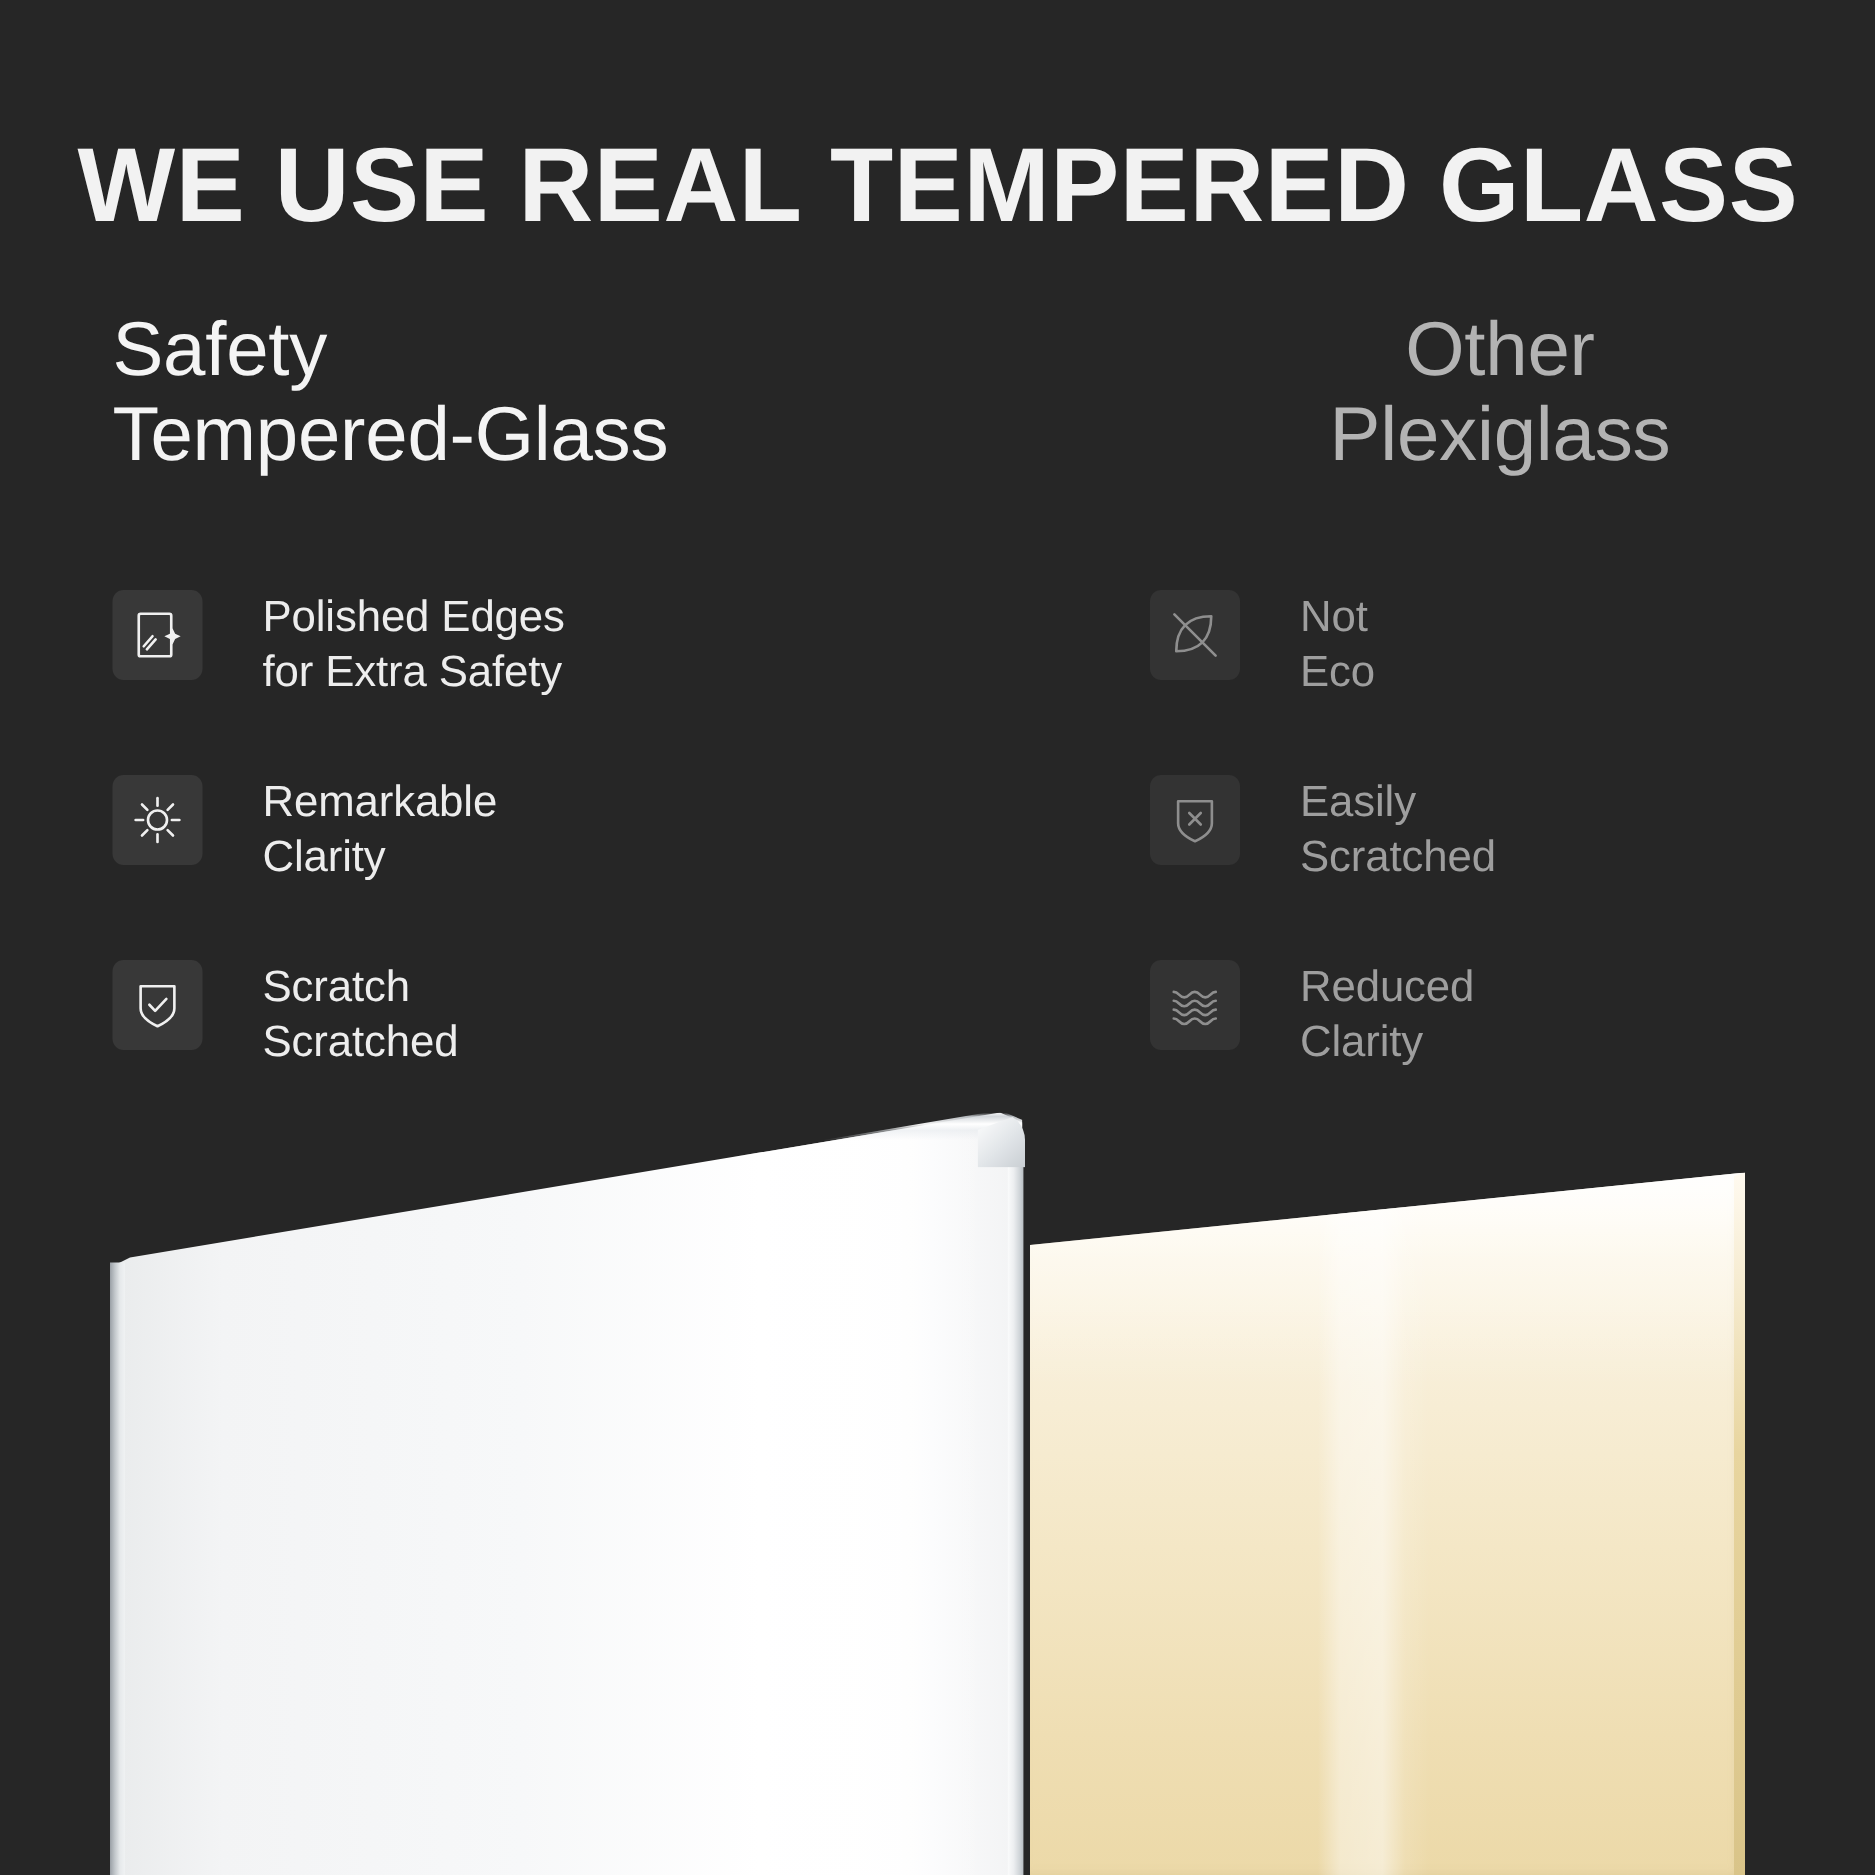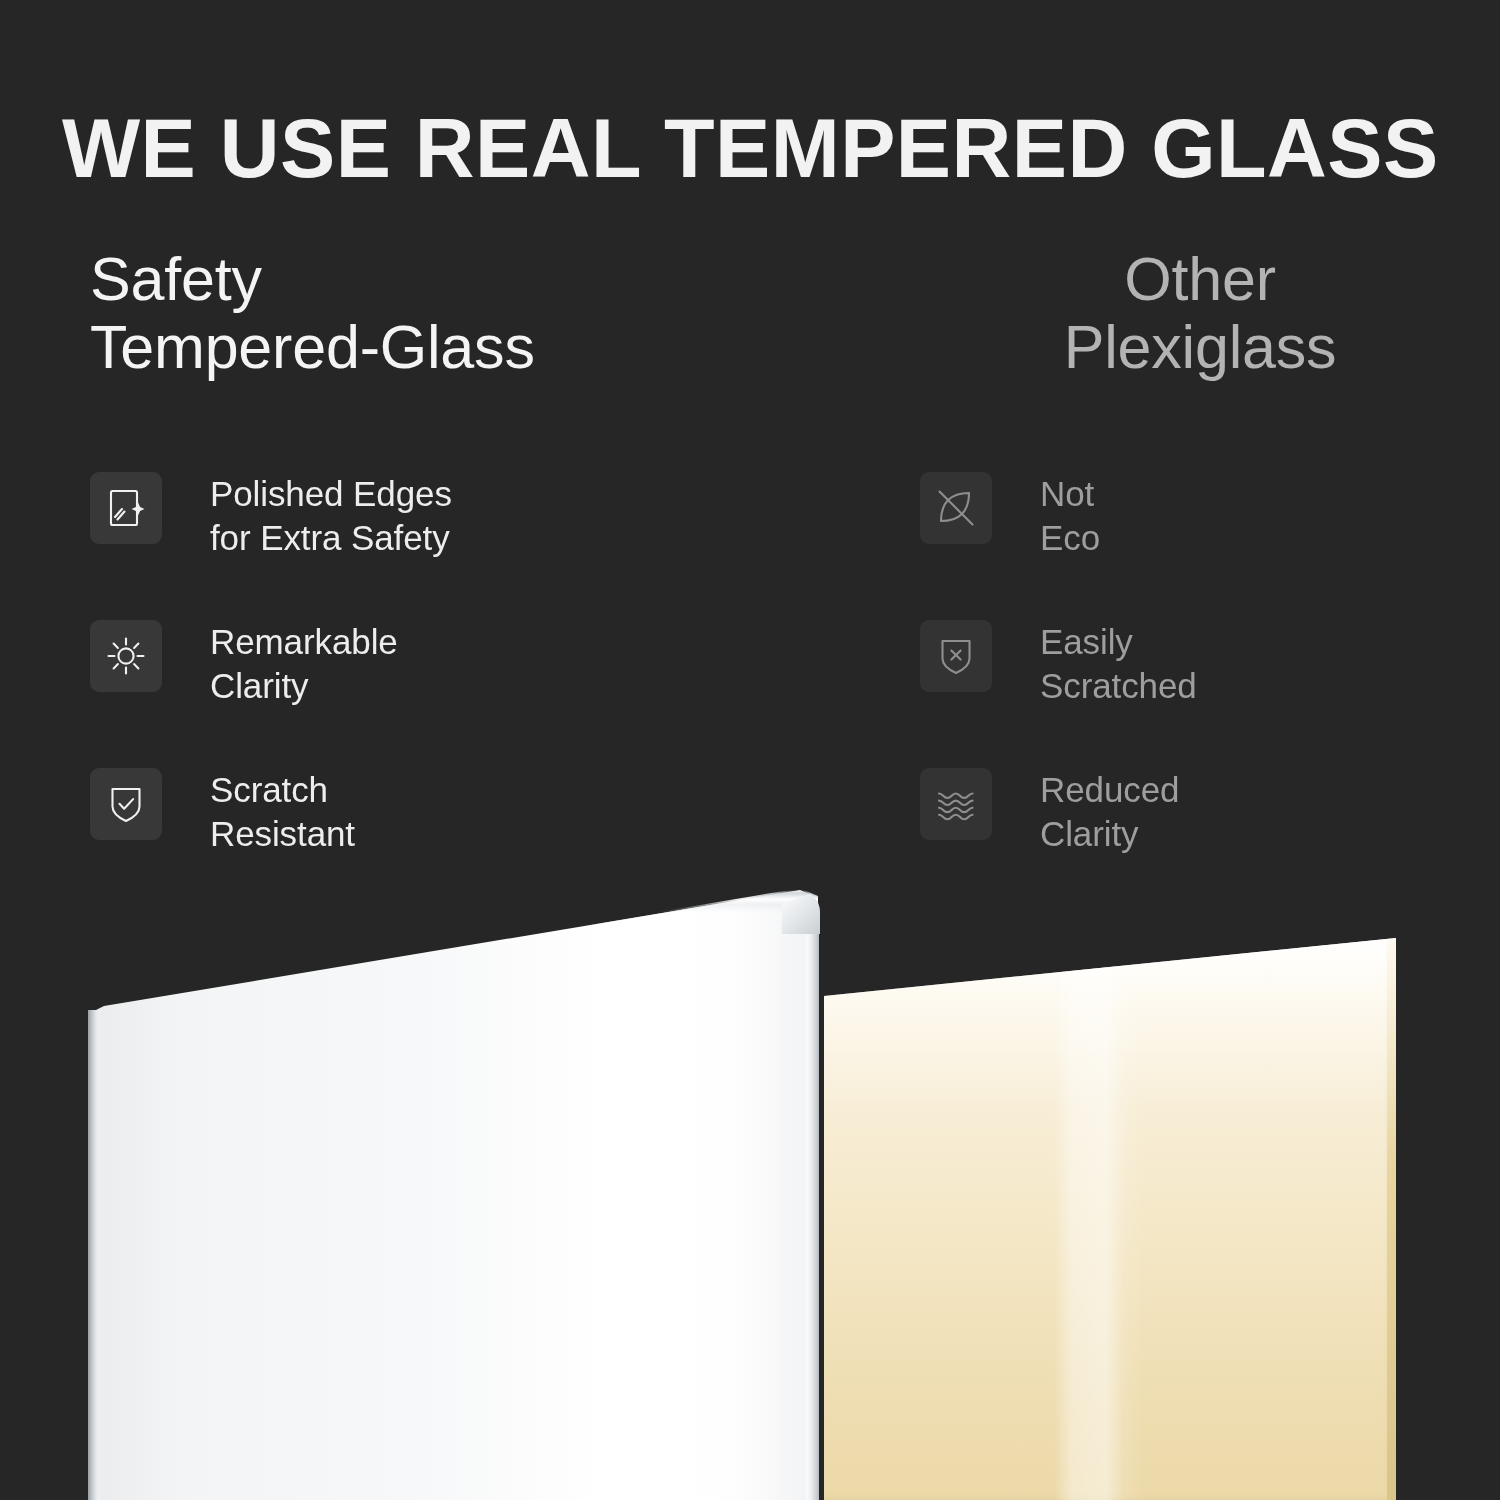--- a/index.html
+++ b/index.html
@@ -279,21 +279,21 @@
       </li>
 
       <li class="feature-row">
         <span class="feature-icon">
           <svg width="44" height="44" viewBox="0 0 44 44" fill="none" stroke="#f0f0f0" stroke-width="2.1" stroke-linecap="round" stroke-linejoin="round">
             <path d="M8.5 7 h27 v17.5 c0 7.4 -7.2 11.6 -13.5 14.5 c-6.3 -2.9 -13.5 -7.1 -13.5 -14.5 z"></path>
             <path d="M15.5 21.8 l4.6 4.9 l9 -9.6"></path>
           </svg>
         </span>
         <span class="feature-label">Scratch
-Resistant</span>
+Scratched</span>
       </li>
 
     </ul>
   </section>
 
   <section class="column" id="column-right">
     <h2 class="col-heading">Other
 Plexiglass</h2>
 
     <ul class="feature-list">

